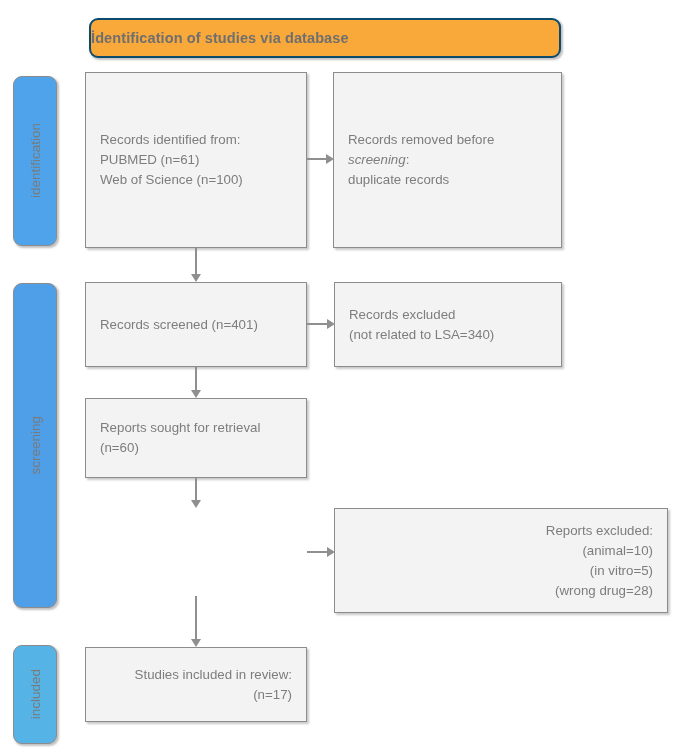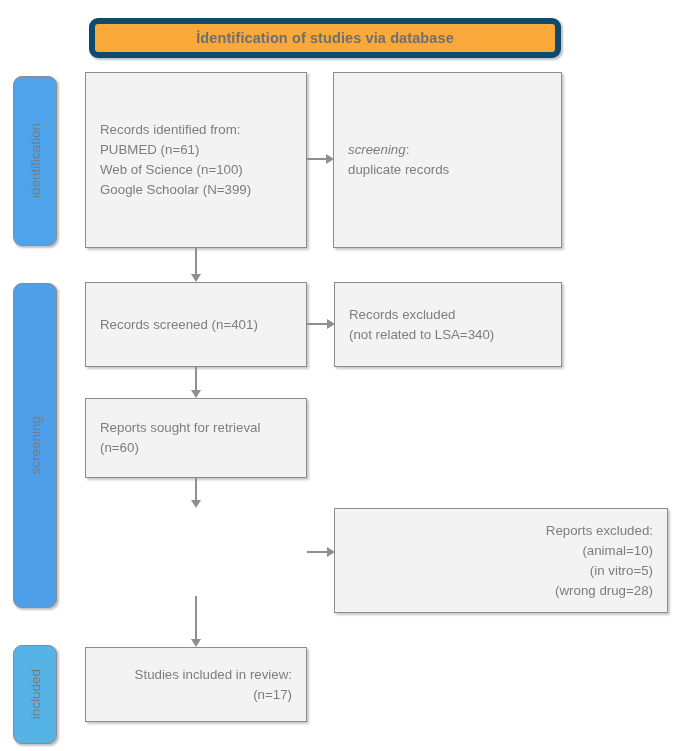--- a/index.html
+++ b/index.html
@@ -23,27 +23,26 @@
   }
 
   
   .banner {
     position: absolute;
     left: 89px;
     top: 18px;
     width: 472px;
     height: 40px;
     background: #F9A83A;
-    border: 6px solid #0c4a6e;
+    border: 2px solid #0c4a6e;
     border-radius: 9px;
     box-sizing: border-box;
     box-shadow: 1.5px 1.5px 2px rgba(120,120,120,0.45);
     display: flex;
     align-items: center;
-    justify-content: center;
   }
   .banner-label {
     color: #6f6f6f;
     font-size: 14.5px;
     font-weight: bold;
     letter-spacing: 0.1px;
     white-space: nowrap;
   }
 
   
@@ -183,24 +182,24 @@
   </div>
 
   <div class="stagebar" id="bar-included">
     <span class="vtext">included</span>
   </div>
 
   <div class="box" id="box-identified">
     <span class="line">Records identified from:</span>
     <span class="line">PUBMED (n=61)</span>
     <span class="line">Web of Science (n=100)</span>
-    <span class="line">Google Schoolar (N=399)</span>
   </div>
 
   <div class="box" id="box-removed">
+    <span class="line">Records removed before</span>
     <span class="line"><em class="italic">screening</em><span>:</span></span>
     <span class="line">duplicate records</span>
   </div>
 
   <div class="box" id="box-screened">
     <span class="line">Records screened (n=401)</span>
   </div>
 
   <div class="box" id="box-excluded-recs">
     <span class="line">Records excluded</span>

